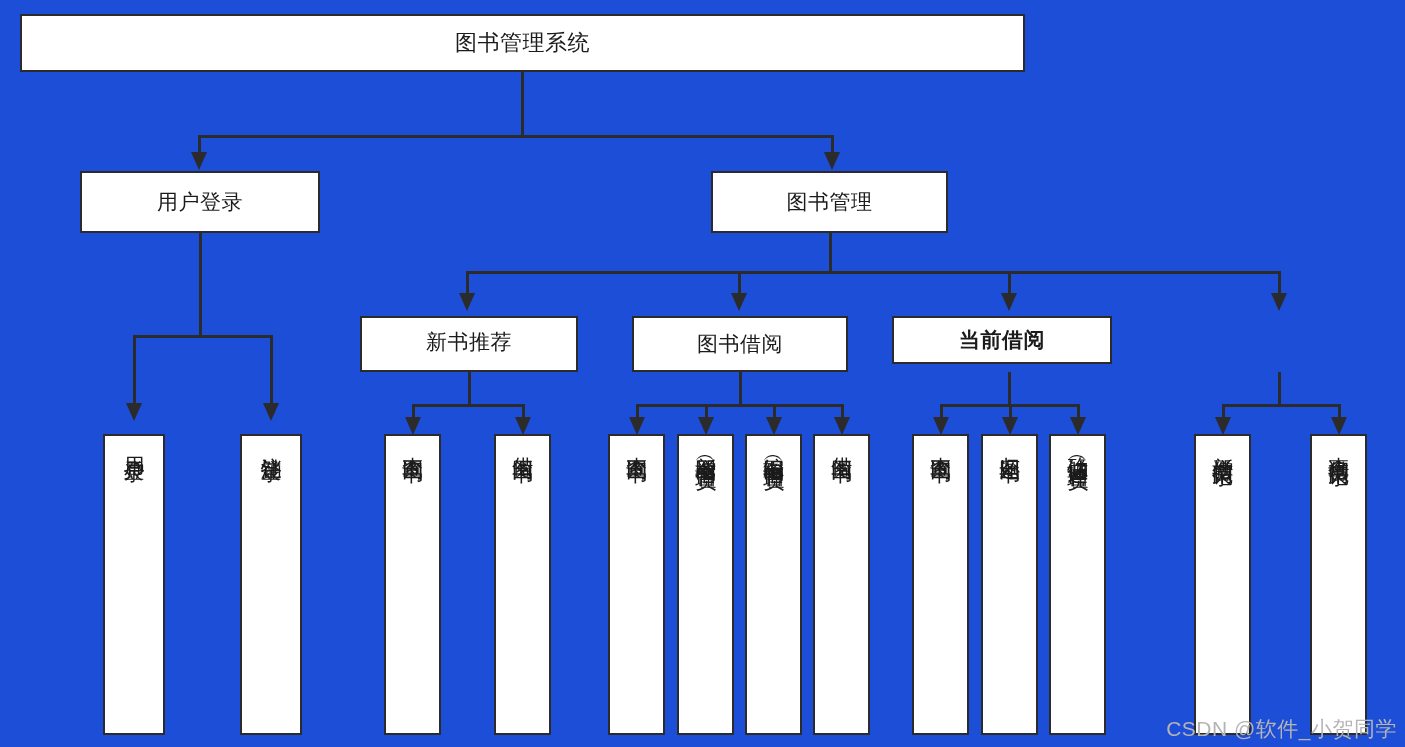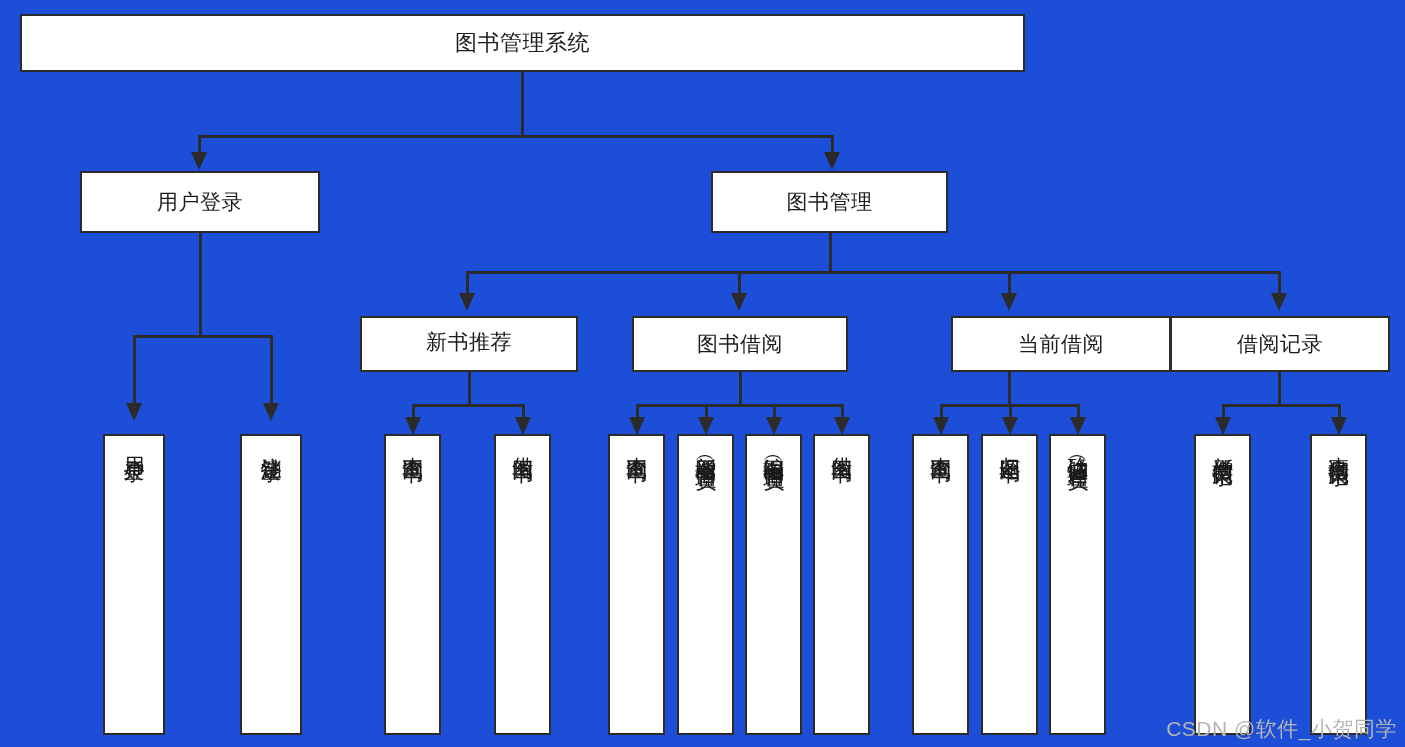--- a/index.html
+++ b/index.html
@@ -123,25 +123,22 @@
   <div class="arrow" style="left:1001px; top:293px;"></div>
   <div class="ln v" style="left:1278px; top:271px; height:26px;"></div>
   <div class="arrow" style="left:1271px; top:293px;"></div>
 
   <div class="node" style="left:360px; top:316px; width:218px; height:56px;font-family:Liberation Mono, monospace;">
     <span class="txt">新书推荐</span>
   </div>
   <div class="node" style="left:632px; top:316px; width:216px; height:56px;">
     <span class="txt">图书借阅</span>
   </div>
-  <div class="node" style="left:951px; top:316px; width:220px; height:56px;">
+  <div class="node" style="left:892px; top:316px; width:220px; height:48px;font-weight:bold;">
     <span class="txt">当前借阅</span>
-  </div>
-  <div class="node" style="left:1170px; top:316px; width:220px; height:56px;">
-    <span class="txt">借阅记录</span>
   </div>
 
   <div class="ln v" style="left:468px; top:372px; height:34px;"></div>
   <div class="ln h" style="left:412px; top:404px; width:112px;"></div>
   <div class="ln v" style="left:412px; top:404px; height:18px;"></div>
   <div class="arrow" style="left:405px; top:417px;"></div>
   <div class="ln v" style="left:522px; top:404px; height:18px;"></div>
   <div class="arrow" style="left:515px; top:417px;"></div>
 
   <div class="ln v" style="left:739px; top:372px; height:34px;"></div>

